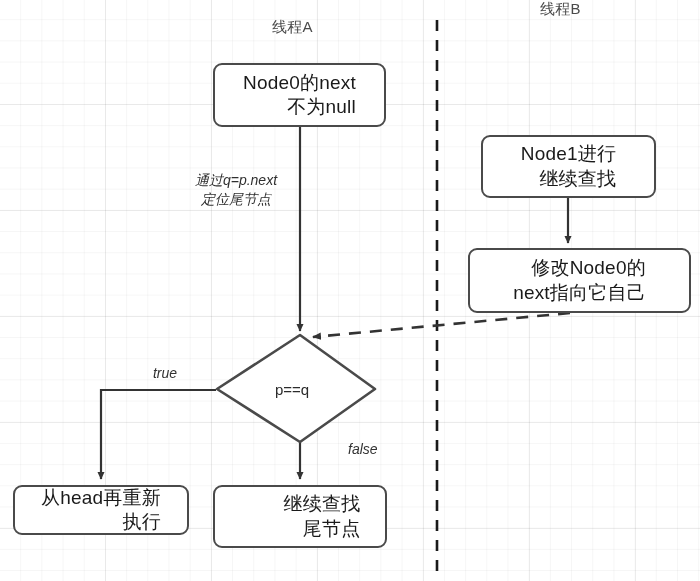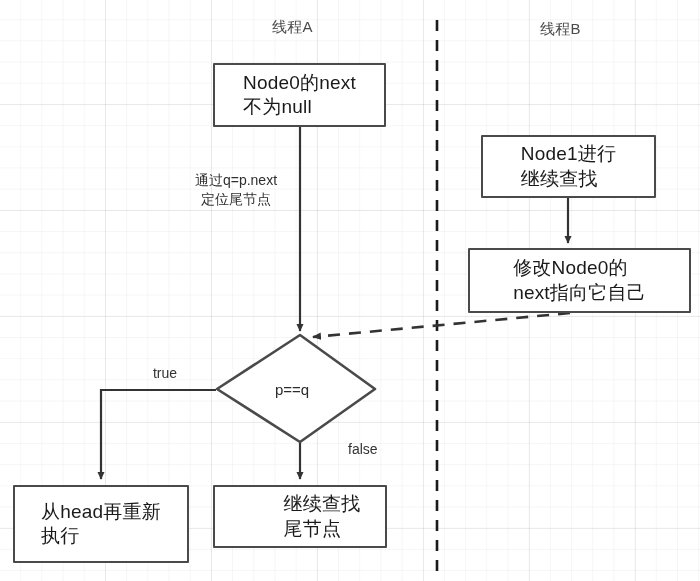--- a/index.html
+++ b/index.html
@@ -42,26 +42,26 @@
     position: absolute;
     font-size: 15px;
     color: #4a4a4a;
     white-space: nowrap;
     letter-spacing: 0.2px;
   }
   .node-box {
     position: absolute;
     box-sizing: border-box;
     border: 2.4px solid #4a4a4a;
-    border-radius: 1px;
+    border-radius: 9px;
     background: #ffffff;
     display: flex;
     align-items: center;
     justify-content: center;
-    text-align: left;
+    text-align: right;
     font-size: 19px;
     color: #1a1a1a;
     line-height: 1.28;
     letter-spacing: 0.2px;
   }
   .node-box .txt {
     display: block;
     white-space: pre-line;
   }
   .diamond-label {
@@ -70,20 +70,21 @@
     color: #2b2b2b;
     white-space: nowrap;
   }
   .edge-label {
     position: absolute;
     font-size: 14px;
     color: #333333;
     white-space: pre-line;
     text-align: center;
     line-height: 1.35;
+    font-style: italic;
   }
   .edge-label.small {
     font-size: 14px;
     color: #2f2f2f;
   }
 </style>
 </head>
 <body>
 
 <div id="canvas">
@@ -114,40 +115,40 @@
     <path d="M216,390 L101,390 L101,479" fill="none" stroke="#333333" stroke-width="2.2" marker-end="url(#arrow-solid)"></path>
 
     
     <line x1="300" y1="442" x2="300" y2="479" stroke="#333333" stroke-width="2.2" marker-end="url(#arrow-solid)"></line>
 
     
     <polygon points="300,335 375,389 300,442 217,389" fill="#ffffff" stroke="#4a4a4a" stroke-width="2.6" stroke-linejoin="round"></polygon>
   </svg>
 
   <div class="lane-title" style="left:272px; top:18px;">线程A</div>
-  <div class="lane-title" style="left:540px; top:20px;">线程B</div>
+  <div class="lane-title" style="left:540px; top:0;">线程B</div>
 
   <div class="node-box" style="left:213px; top:63px; width:173px; height:64px;">
     <span class="txt">Node0的next
 不为null</span>
   </div>
 
   <div class="node-box" style="left:481px; top:135px; width:175px; height:63px;">
     <span class="txt">Node1进行
 继续查找</span>
   </div>
 
   <div class="node-box" style="left:468px; top:248px; width:223px; height:65px;">
     <span class="txt">修改Node0的
 next指向它自己</span>
   </div>
 
   <div class="diamond-label" style="left:275px; top:381px;">p==q</div>
 
-  <div class="node-box" style="left:13px; top:485px; width:176px; height:78px;">
+  <div class="node-box" style="left:13px; top:485px; width:176px; height:50px;">
     <span class="txt">从head再重新
 执行</span>
   </div>
 
   <div class="node-box" style="left:213px; top:485px; width:174px; height:63px;padding-left:44px;">
     <span class="txt">继续查找
 尾节点</span>
   </div>
 
   <div class="edge-label small" style="left:174px; top:171px; width:124px;">通过q=p.next

